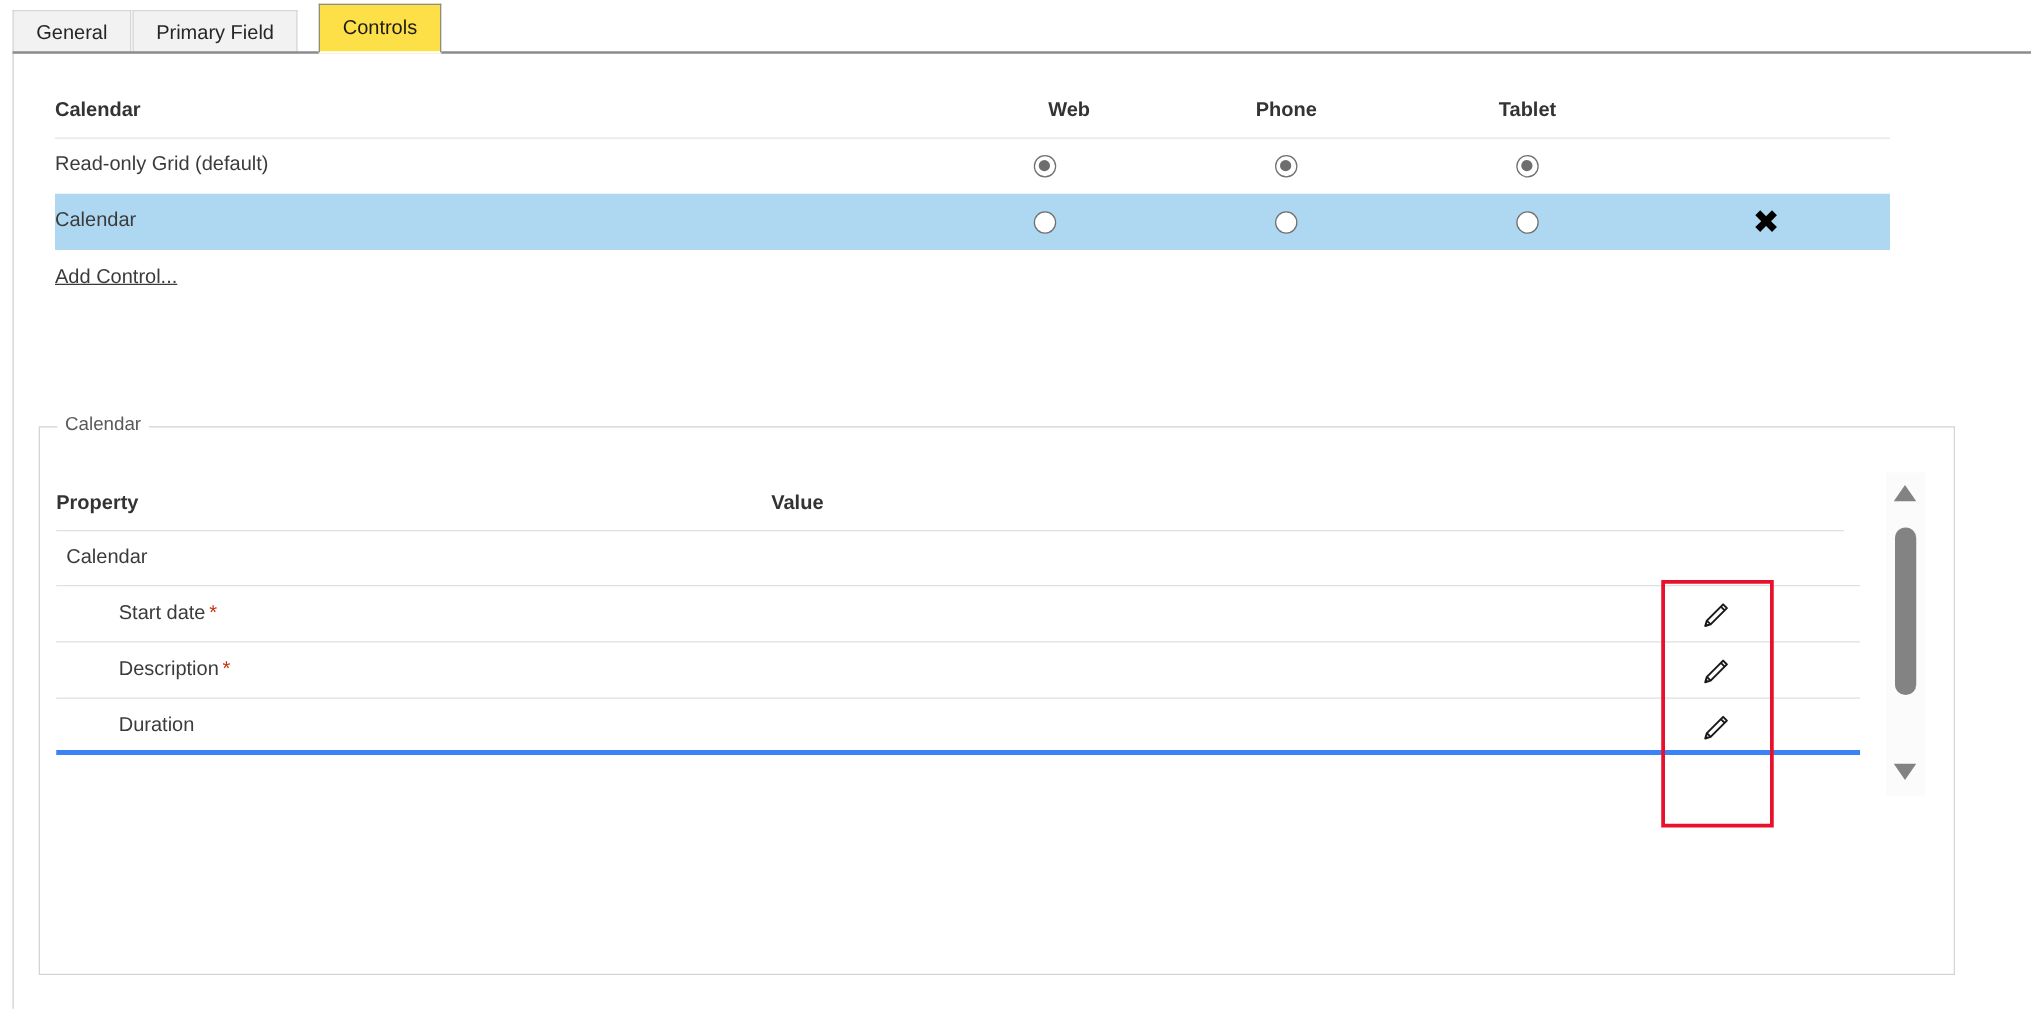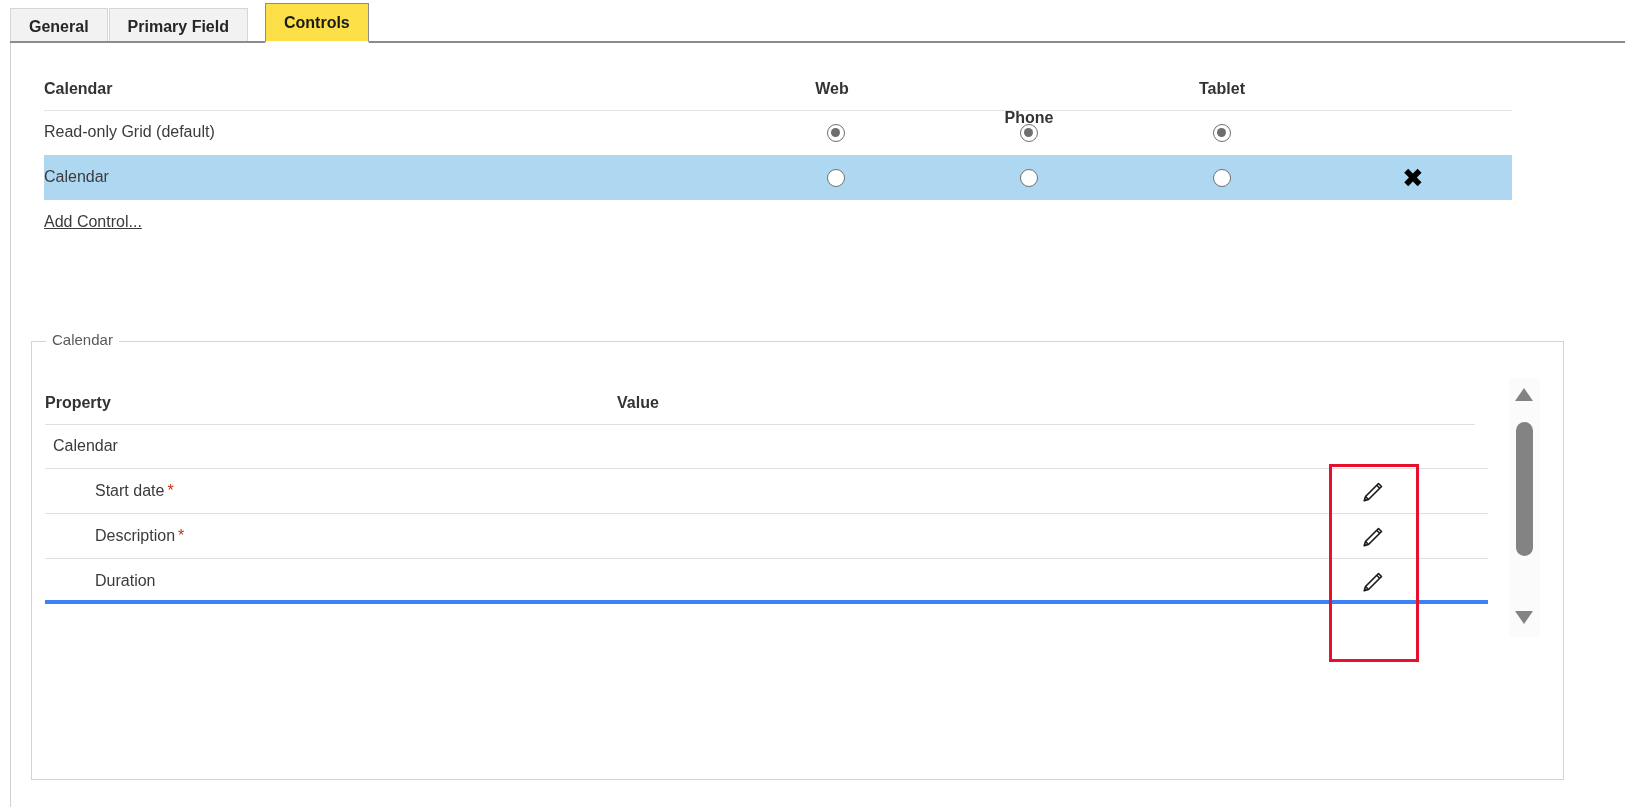--- a/index.html
+++ b/index.html
@@ -14,21 +14,20 @@
     position: relative;
     overflow: hidden;
   }
 
   
   .tabstrip {
     position: absolute;
     left: 0; top: 0;
     width: 1625px; height: 44px;
     background: #ffffff;
-    font-weight: bold;
   }
   .tabstrip-line {
     position: absolute;
     left: 10px; top: 41px;
     width: 1615px; height: 2px;
     background: #8c8c8c;
   }
   .tabs {
     position: absolute;
     left: 10px; top: 0;
@@ -80,22 +79,22 @@
     height: 38px;
   }
   .ct-head .th {
     position: absolute;
     font-size: 16px;
     font-weight: bold;
     color: #333333;
     top: 8px;
   }
   .th-control { left: 0; }
-  .th-web    { left: 748px; width: 80px; text-align: center; }
-  .th-phone  { left: 940px; width: 90px; text-align: center; margin-top: 29px; }
+  .th-web    { left: 748px; width: 80px; text-align: right; }
+  .th-phone  { left: 940px; width: 90px; text-align: center; }
   .th-tablet { left: 1132px; width: 92px; text-align: center; }
 
   .ct-sep {
     position: absolute;
     left: 0; top: 38px;
     width: 1468px; height: 1px;
     background: #e3e3e3;
   }
 
   .ct-row {

